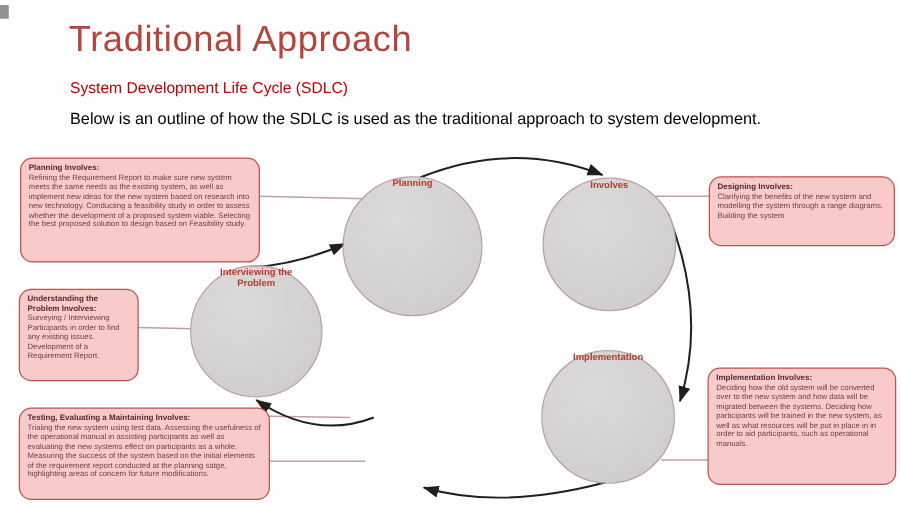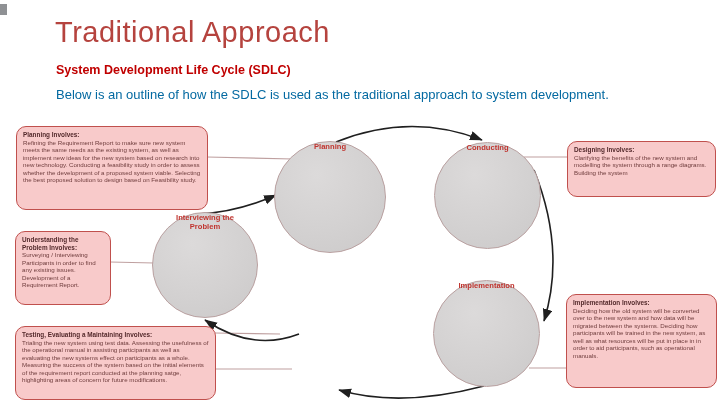--- a/index.html
+++ b/index.html
@@ -16,26 +16,26 @@
   }
   
   .title{
     position:absolute;left:55px;top:16px;
     font-size:29px;letter-spacing:.5px;
     color:var(--title_red,#b5433e);
     font-weight:400;
   }
   .subtitle{
     position:absolute;left:56px;top:63px;
-    font-size:12.5px;font-weight:700;
+    font-size:12.5px;font-weight:400;
     color:var(--accent_red,#c00000);
   }
   .intro{
     position:absolute;left:56px;top:87px;
-    font-size:13px;color:#0369a1;
+    font-size:13px;color:#000000;
   }
   
   .callout{
     position:absolute;
     background:var(--box_fill,#f8caca);
     border:1.5px solid var(--box_border,#c0504d);
     border-radius:10px;
     padding:4px 6px;
     box-sizing:border-box;
     color:#6e3c3c;
@@ -100,21 +100,21 @@
       <path d="M 484 386 Q 400 408 339 390" marker-end="url(#ah)"></path>
       <path d="M 299 334 Q 252 352 205 320" marker-end="url(#ah)"></path>
       <path d="M 199 214 Q 238 212 276 195" marker-end="url(#ah)"></path>
     </g>
   </svg>
 
   <div class="node nd-planning">
     <span>Planning</span>
   </div>
   <div class="node nd-designing">
-    <span>Conducting</span>
+    <span>Involves</span>
   </div>
   <div class="node nd-understanding">
     <span>Interviewing the Problem</span>
   </div>
   <div class="node nd-implementation">
     <span>Implementation</span>
   </div>
 
   <div class="callout co-planning">
     <b>Planning Involves:</b>

